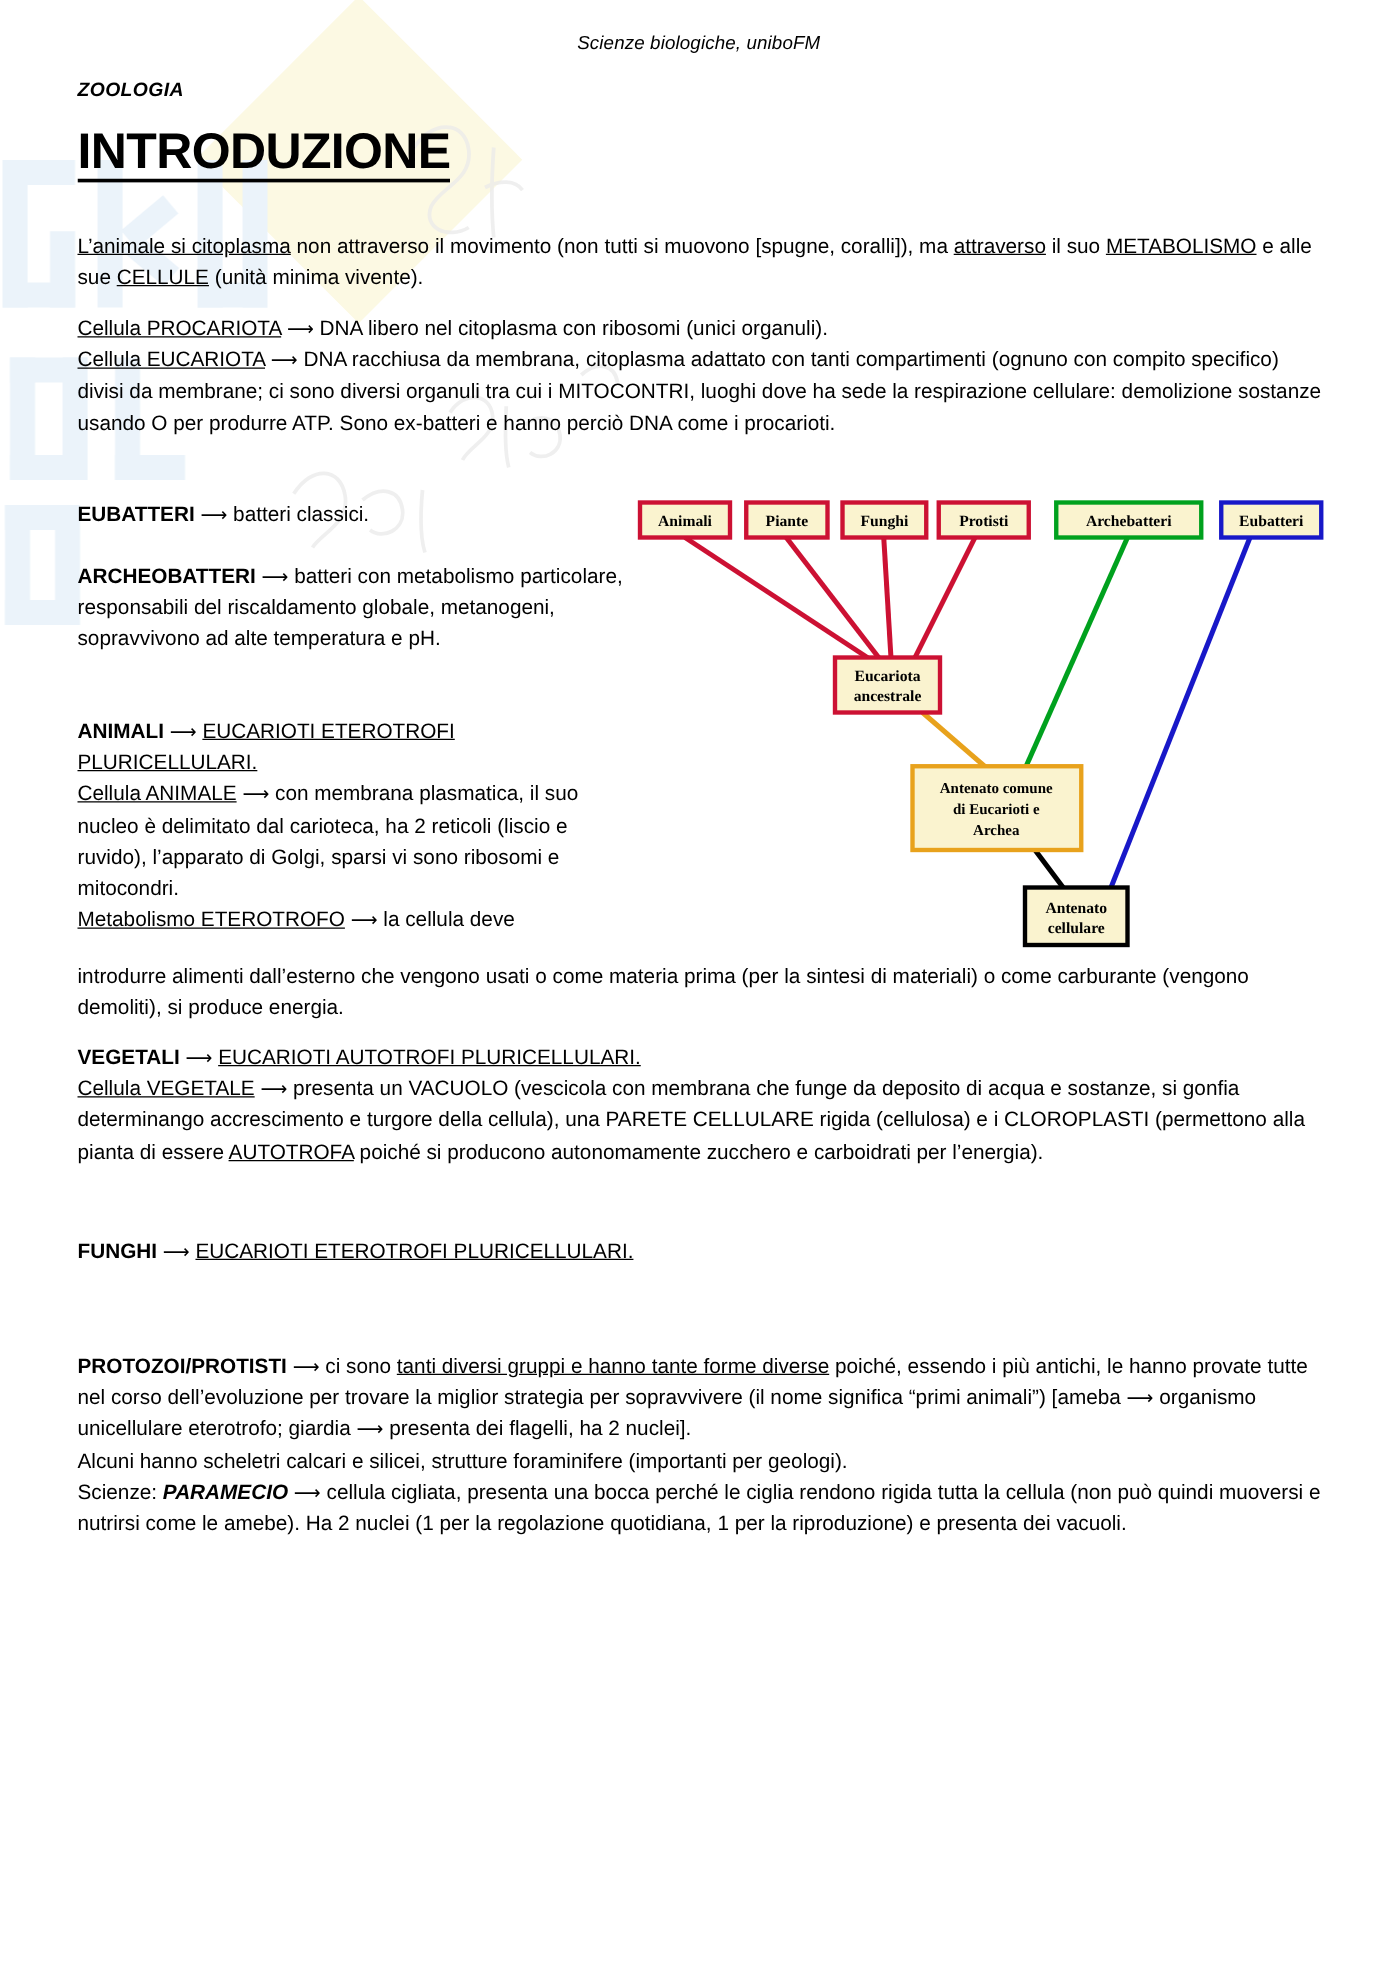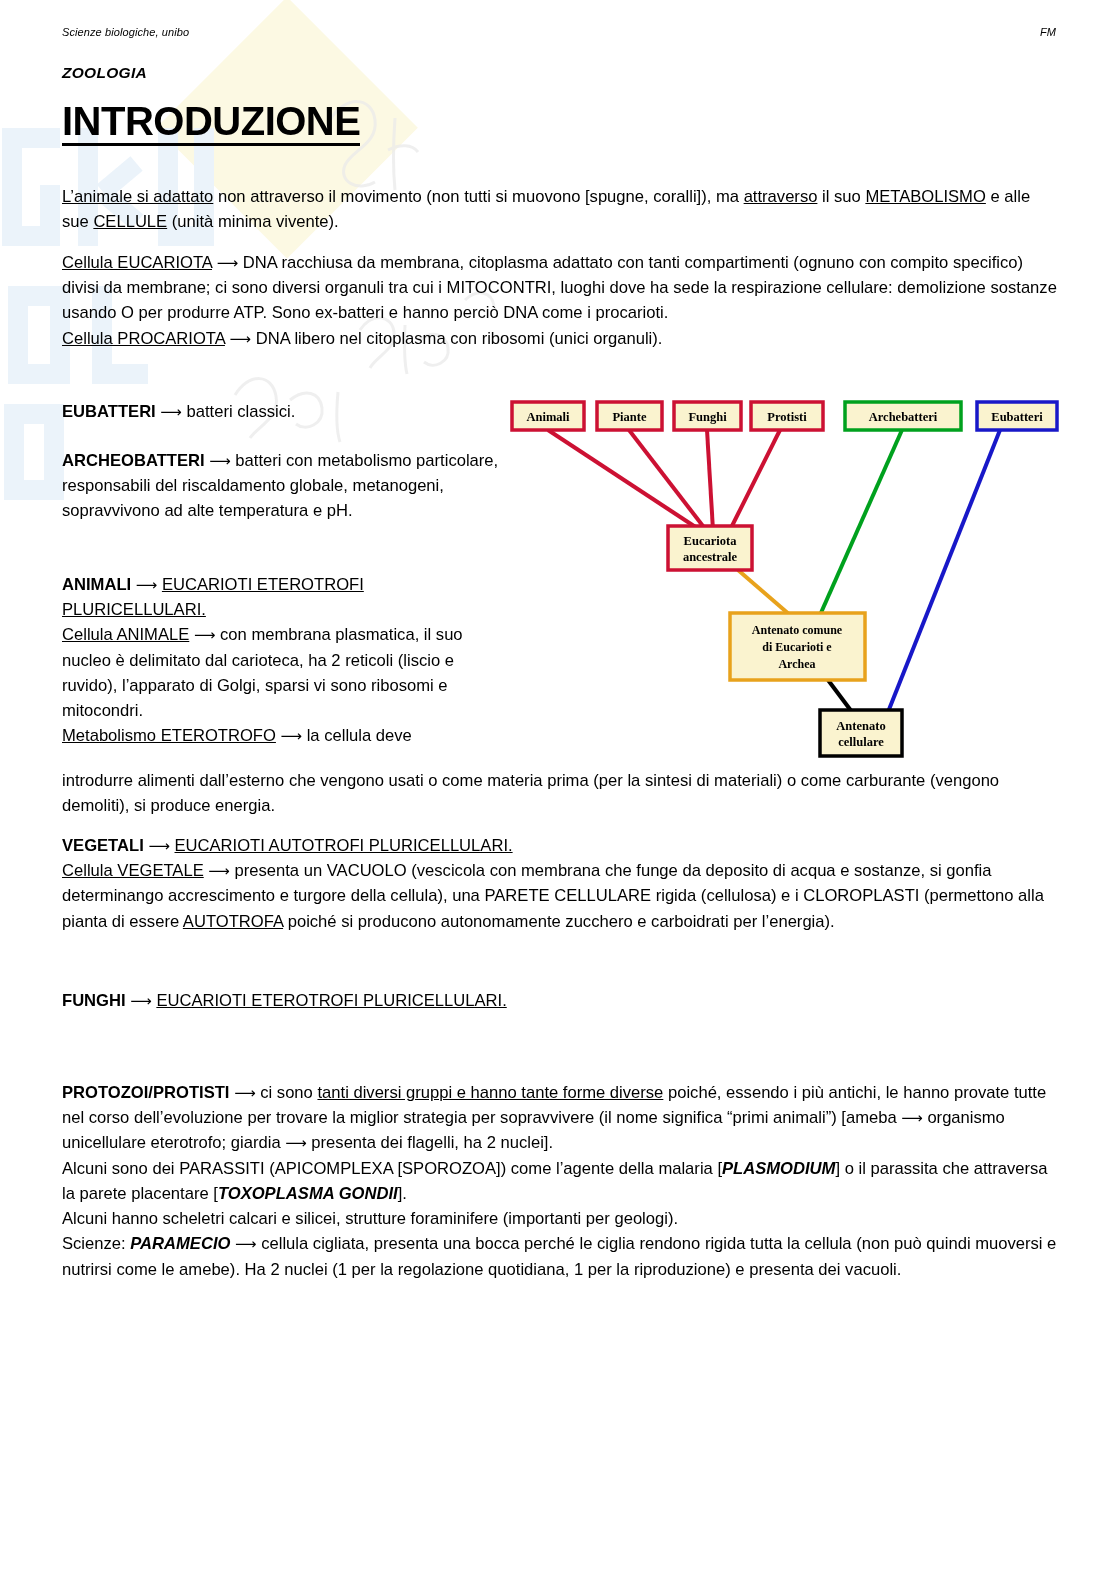--- a/index.html
+++ b/index.html
@@ -37,23 +37,23 @@
     z-index: 2;
     padding: 0;
   }
 
   .hdr {
     position: absolute;
     top: 26px;
     left: 62px;
     right: 60px;
     display: flex;
-    justify-content: space-between;
+    justify-content: center;
     font-style: italic;
-    font-size: 11px;
+    font-size: 15px;
     letter-spacing: .1px;
   }
 
   .course {
     position: absolute;
     top: 64px;
     left: 62px;
     font-weight: bold;
     font-style: italic;
     font-size: 15.5px;
@@ -178,31 +178,31 @@
     <div class="hdr">
       <span>Scienze biologiche, unibo</span>
       <span>FM</span>
     </div>
 
     <div class="course">ZOOLOGIA</div>
 
     <h1 id="title">INTRODUZIONE</h1>
 
     <div class="body-block full" id="p-intro">
-      <span class="u">L’animale si adattato</span><span> non attraverso il movimento (non tutti si muovono [spugne, coralli]), ma </span><span class="u">attraverso</span><span> il suo </span><span class="u">METABOLISMO</span><span> e alle sue </span><span class="u">CELLULE</span><span> (unità minima vivente).</span>
+      <span class="u">L’animale si citoplasma</span><span> non attraverso il movimento (non tutti si muovono [spugne, coralli]), ma </span><span class="u">attraverso</span><span> il suo </span><span class="u">METABOLISMO</span><span> e alle sue </span><span class="u">CELLULE</span><span> (unità minima vivente).</span>
     </div>
 
     <div class="body-block full" id="p-proc">
+      <div>
+        <span class="u">Cellula PROCARIOTA</span>
+        <span class="arw">⟶</span><span> DNA libero nel citoplasma con ribosomi (unici organuli).</span>
+      </div>
       <div>
         <span class="u">Cellula EUCARIOTA</span>
         <span class="arw">⟶</span><span> DNA racchiusa da membrana, citoplasma adattato con tanti compartimenti (ognuno con compito specifico) divisi da membrane; ci sono diversi organuli tra cui i MITOCONTRI, luoghi dove ha sede la respirazione cellulare: demolizione sostanze usando O per produrre ATP. Sono ex-batteri e hanno perciò DNA come i procarioti.</span>
-      </div>
-      <div>
-        <span class="u">Cellula PROCARIOTA</span>
-        <span class="arw">⟶</span><span> DNA libero nel citoplasma con ribosomi (unici organuli).</span>
       </div>
     </div>
 
     <div class="body-block narrow" id="p-eubatteri">
       <span class="b">EUBATTERI</span>
       <span class="arw">⟶</span><span> batteri classici.</span>
     </div>
 
     <div class="body-block narrow" id="p-archeo">
       <span class="b">ARCHEOBATTERI</span>
@@ -240,23 +240,20 @@
         <span class="b">FUNGHI</span>
         <span class="arw">⟶</span>
         <span class="u">EUCARIOTI ETEROTROFI PLURICELLULARI.</span>
       </div>
     </div>
 
     <div class="body-block full" id="p-protozoi">
       <div>
         <span class="b">PROTOZOI/PROTISTI</span>
         <span class="arw">⟶</span><span> ci sono </span><span class="u">tanti diversi gruppi e hanno tante forme diverse</span><span> poiché, essendo i più antichi, le hanno provate tutte nel corso dell’evoluzione per trovare la miglior strategia per sopravvivere (il nome significa “primi animali”) [ameba </span><span class="arw">⟶</span><span> organismo unicellulare eterotrofo; giardia </span><span class="arw">⟶</span><span> presenta dei flagelli, ha 2 nuclei].</span>
-      </div>
-      <div>
-        <span>Alcuni sono dei PARASSITI (APICOMPLEXA [SPOROZOA]) come l’agente della malaria [</span><span class="bi">PLASMODIUM</span><span>] o il parassita che attraversa la parete placentare [</span><span class="bi">TOXOPLASMA GONDII</span><span>].</span>
       </div>
       <div>Alcuni hanno scheletri calcari e silicei, strutture foraminifere (importanti per geologi).</div>
       <div>
         <span>Scienze: </span><span class="bi">PARAMECIO</span>
         <span class="arw">⟶</span><span> cellula cigliata, presenta una bocca perché le ciglia rendono rigida tutta la cellula (non può quindi muoversi e nutrirsi come le amebe). Ha 2 nuclei (1 per la regolazione quotidiana, 1 per la riproduzione) e presenta dei vacuoli.</span>
       </div>
     </div>
 
     <div id="diagram">
       <svg viewBox="0 0 560 370" xmlns="http://www.w3.org/2000/svg">

